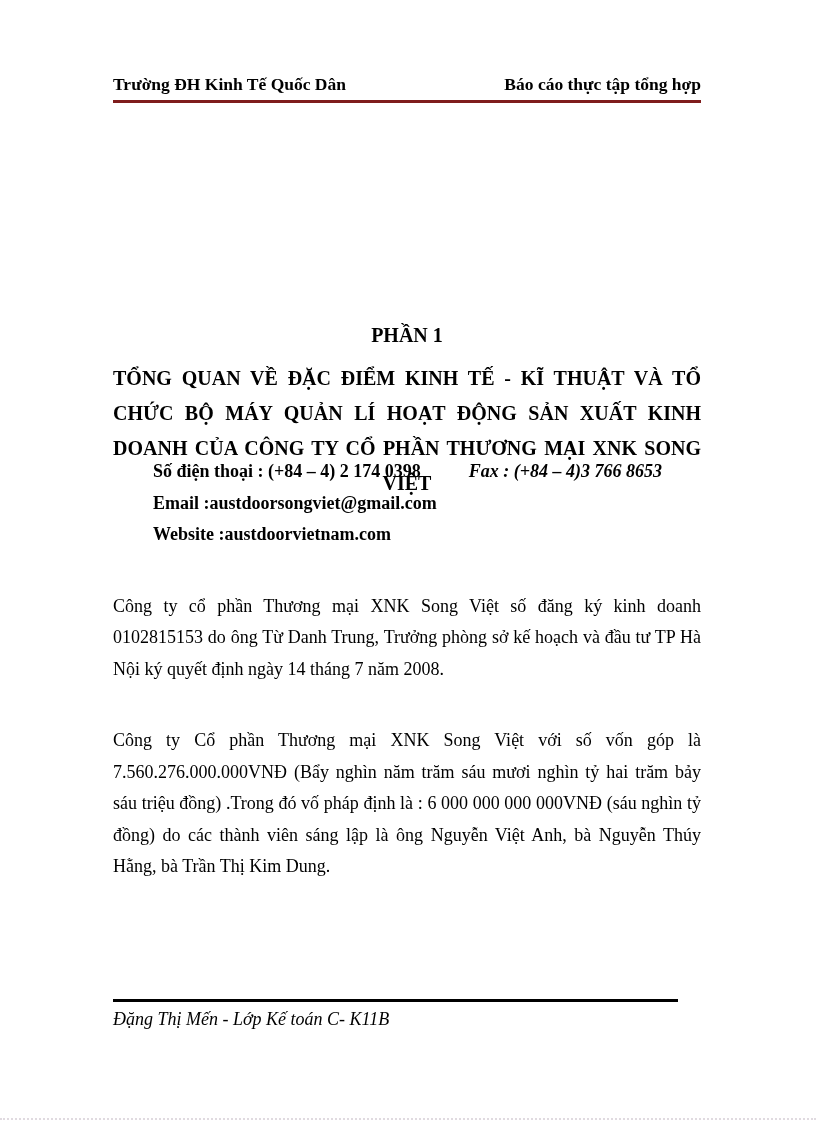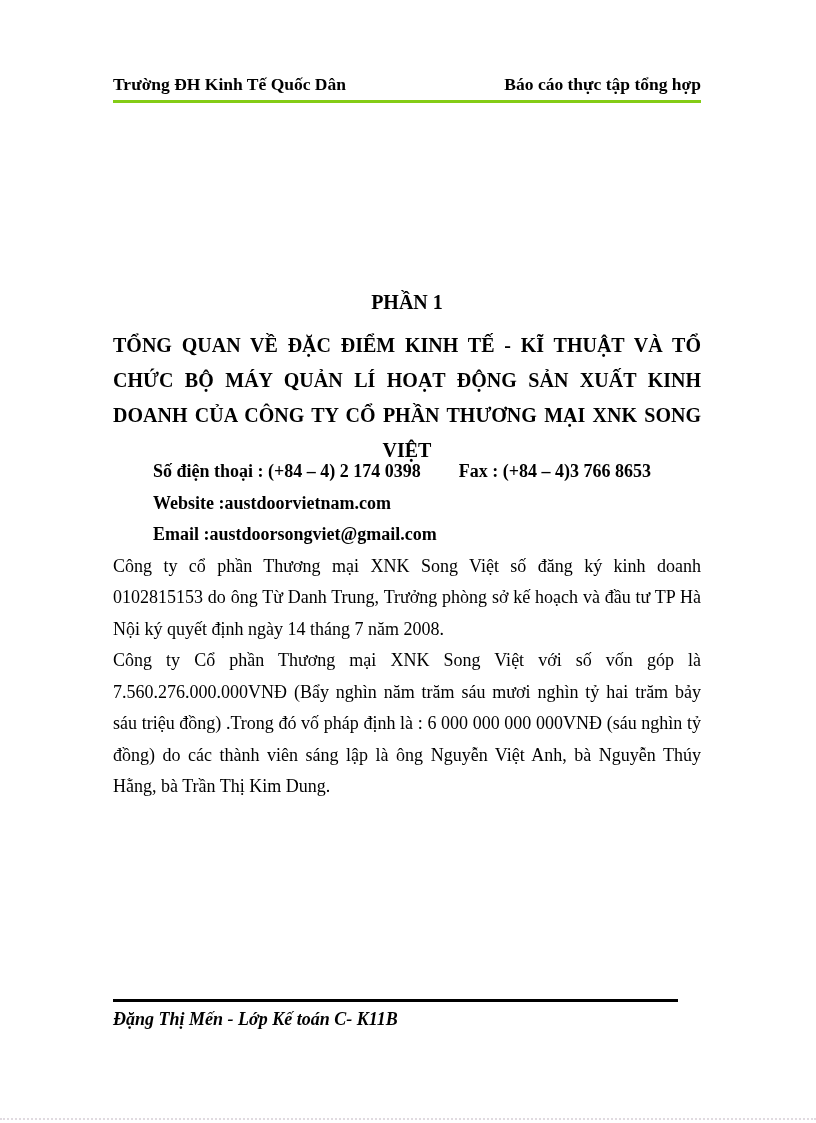--- a/index.html
+++ b/index.html
@@ -22,36 +22,37 @@
     position: absolute;
     top: 74px;
     left: 113px;
     width: 588px;
     display: flex;
     justify-content: space-between;
     align-items: baseline;
     font-size: 17.5px;
     font-weight: bold;
     padding-bottom: 5px;
-    border-bottom: 3px solid #84cc16;
+    border-bottom: 3px solid #7f1d1d;
   }
 
   
   .doc-title {
     position: absolute;
     top: 285px;
     left: 113px;
     width: 588px;
     font-weight: bold;
     font-size: 20px;
     line-height: 35px;
   }
   .title-part {
     text-align: center;
     margin-bottom: 8px;
+    margin-top: 33px;
   }
   .title-heading {
     text-align: justify;
     text-align-last: center;
     text-justify: inter-word;
   }
 
   
   .doc-body {
     position: absolute;
@@ -67,42 +68,44 @@
   }
   .info-block {
     font-weight: bold;
     padding-left: 40px;
   }
   .info-line {
     text-align: justify;
     text-justify: inter-word;
   }
   .phone-fax-line .fax-part {
-    margin-left: 38px;
+    margin-left: 48px;
+    font-style: italic;
   }
   .paragraph {
     text-align: justify;
     text-justify: inter-word;
+    margin-top: 40px;
   }
 
   
   .doc-footer {
     position: absolute;
     top: 999px;
     left: 113px;
     width: 588px;
   }
   .footer-rule {
     width: 565px;
     border-top: 3px solid #000000;
   }
   .footer-signature {
     padding-top: 7px;
     font-size: 18px;
-    font-weight: bold;
+    font-weight: normal;
     font-style: italic;
   }
 
   
   .page-bottom-guide {
     position: absolute;
     left: 0;
     right: 0;
     bottom: 3px;
     border-top: 2px dotted #ccc3cc;
@@ -124,22 +127,22 @@
     <div class="title-heading">TỔNG QUAN VỀ ĐẶC ĐIỂM KINH TẾ - KĨ THUẬT VÀ TỔ CHỨC BỘ MÁY QUẢN LÍ HOẠT ĐỘNG SẢN XUẤT KINH DOANH CỦA CÔNG TY CỔ PHẦN THƯƠNG MẠI XNK SONG VIỆT</div>
   </div>
 
   <div class="doc-body">
 
 
     <div class="info-block">
       <div class="phone-fax-line">
         <span>Số điện thoại : (+84 – 4) 2 174 0398</span><span class="fax-part">Fax : (+84 – 4)3 766 8653</span>
       </div>
+      <div class="info-line">Email :austdoorsongviet@gmail.com</div>
       <div class="info-line">Website :austdoorvietnam.com</div>
-      <div class="info-line">Email :austdoorsongviet@gmail.com</div>
     </div>
 
     <div class="paragraph">Công ty cổ phần Thương mại XNK Song Việt số đăng ký kinh doanh 0102815153 do ông Từ Danh Trung, Trưởng phòng sở kế hoạch và đầu tư TP Hà Nội ký quyết định ngày 14 tháng 7 năm 2008.</div>
     <div class="paragraph">Công ty Cổ phần Thương mại XNK Song Việt với số vốn góp là 7.560.276.000.000VNĐ (Bẩy nghìn năm trăm sáu mươi nghìn tỷ hai trăm bảy sáu triệu đồng) .Trong đó vố pháp định là : 6 000 000 000 000VNĐ (sáu nghìn tỷ đồng) do các thành viên sáng lập là ông Nguyễn Việt Anh, bà Nguyễn Thúy Hằng, bà Trần Thị Kim Dung.</div>
 
   </div>
 
   <div class="doc-footer">
     <div class="footer-rule"></div>
     <div class="footer-signature">Đặng Thị Mến - Lớp Kế toán C- K11B</div>

